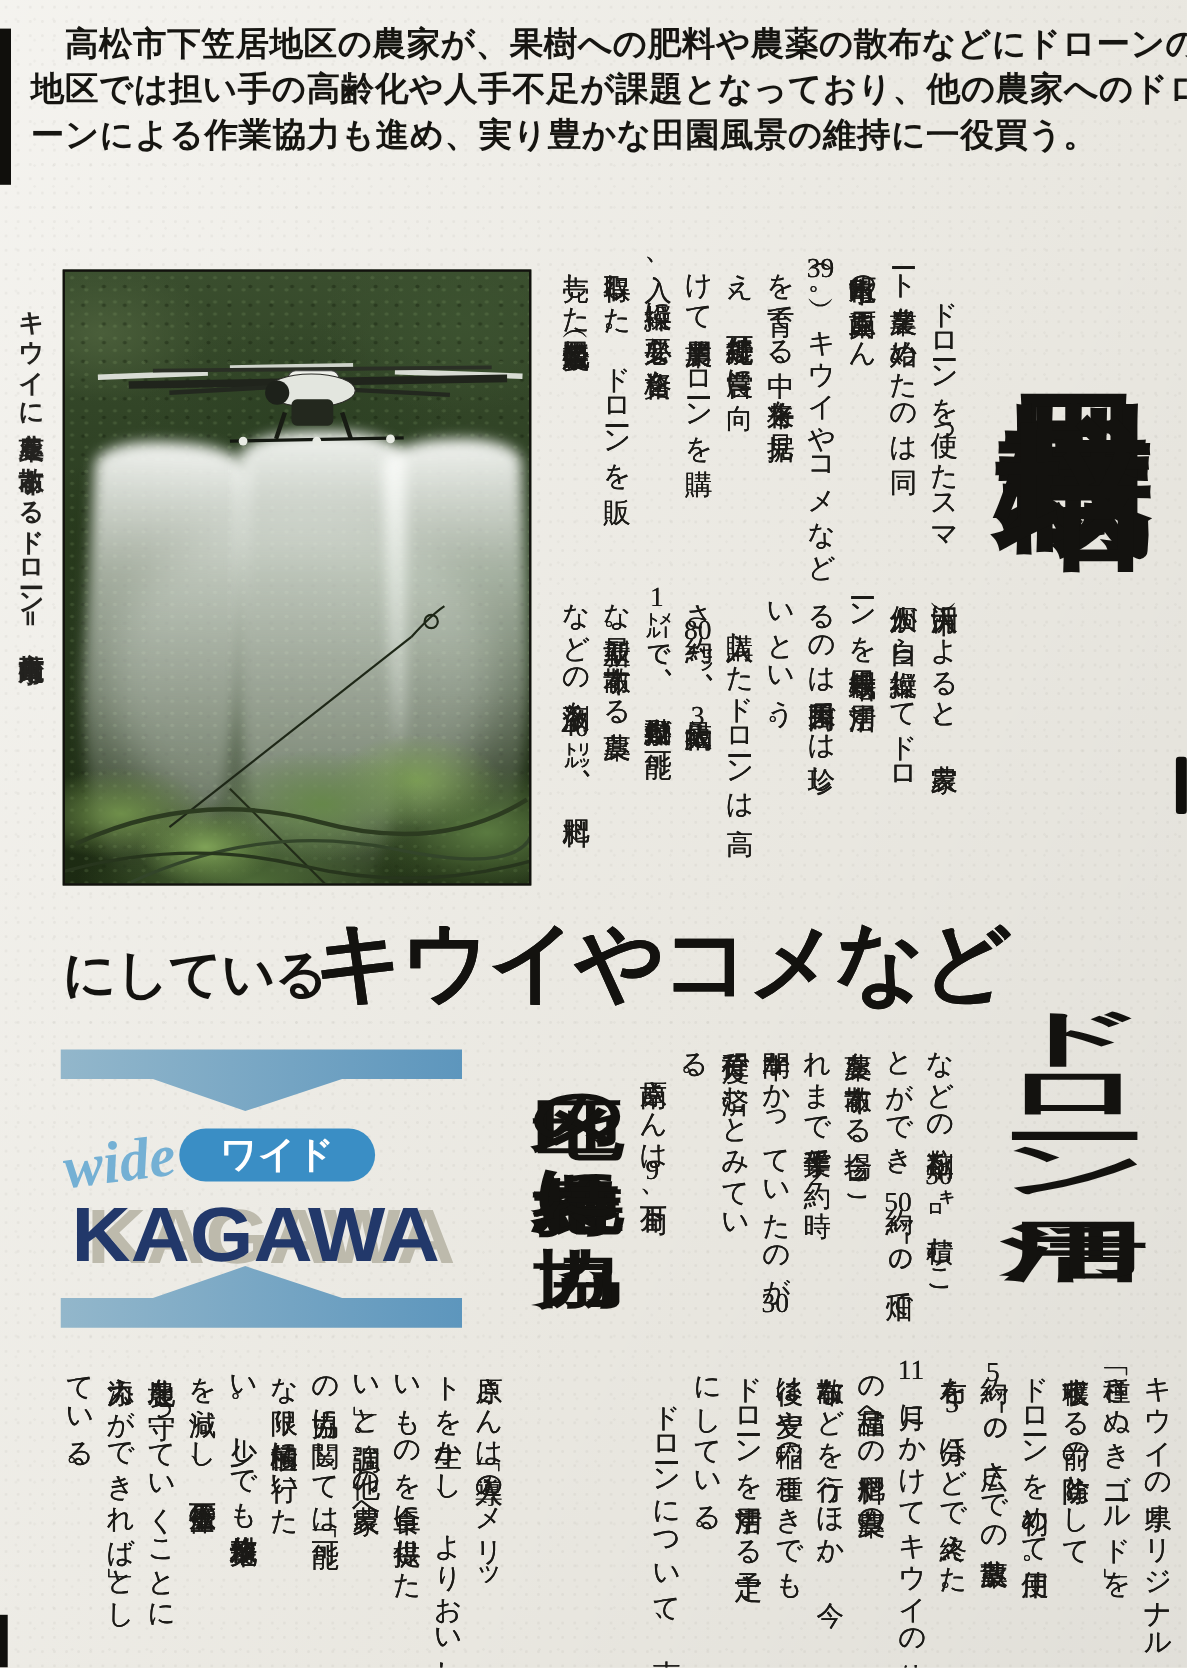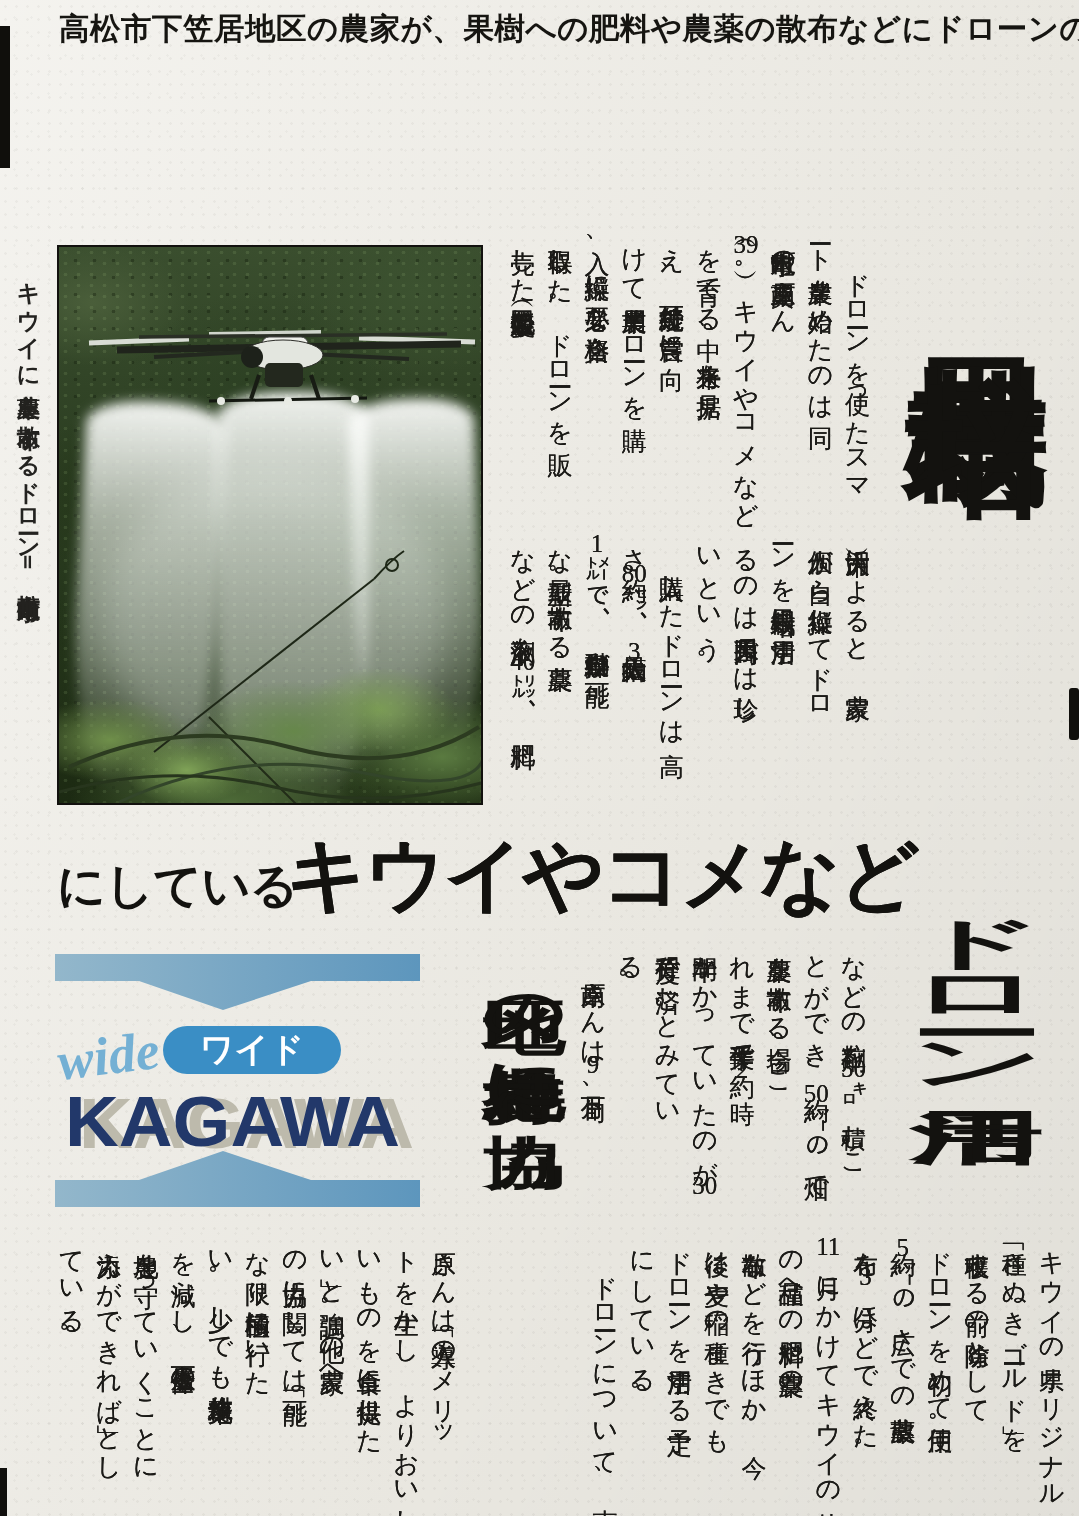--- a/index.html
+++ b/index.html
@@ -12,21 +12,21 @@
       radial-gradient(rgba(60,55,45,0.04) 1px, transparent 1.3px),
       linear-gradient(115deg, rgba(255,255,255,.4), rgba(0,0,0,0.015) 60%, rgba(0,0,0,.05));
     background-size:11px 13px,17px 19px,100% 100%;
     background-position:0 0,6px 8px,0 0;
     color:#1b1a17;
   }
   .abs{position:absolute;}
   .vert{writing-mode:vertical-rl;}
 
   
-  .lead{left:28px;top:8px;width:1044px;}
+  .lead{left:28px;top:20px;width:1044px;}
   .lead p{margin:0;font-family:"Liberation Sans",sans-serif;font-weight:700;
     font-size:30.5px;line-height:41.4px;letter-spacing:.5px;white-space:nowrap;color:#161511;}
 
   
   .art{background:#100f0c;}
   .art1{left:0;top:26px;width:10px;height:142px;}
   .art2{left:0;top:1468px;width:7px;height:48px;}
   .art3{left:1069px;top:688px;width:10px;height:52px;border-radius:3px;}
 
   
@@ -90,20 +90,22 @@
   .submain{left:286px;top:822px;font-size:80px;font-weight:700;letter-spacing:-3px;
     color:#13120f;text-shadow:0 0 .6px #13120f;margin:0;}
 
   .logo{left:55px;top:948px;}
 </style>
 </head>
 <body>
 
 <div class="abs lead">
     <p>　高松市下笠居地区の農家が、果樹への肥料や農薬の散布などにドローンの</p>
+    <p>地区では担い手の高齢化や人手不足が課題となっており、他の農家へのドロ</p>
+    <p>ーンによる作業協力も進め、実り豊かな田園風景の維持に一役買う。</p>
   </div>
 
 <div class="abs art art1"></div>
 <div class="abs art art2"></div>
 <div class="abs art art3"></div>
 
 <figure class="abs photo">
   <div class="abs foliage"></div>
   <div class="abs leaf-texture"></div>
   <div class="abs mist"></div>

